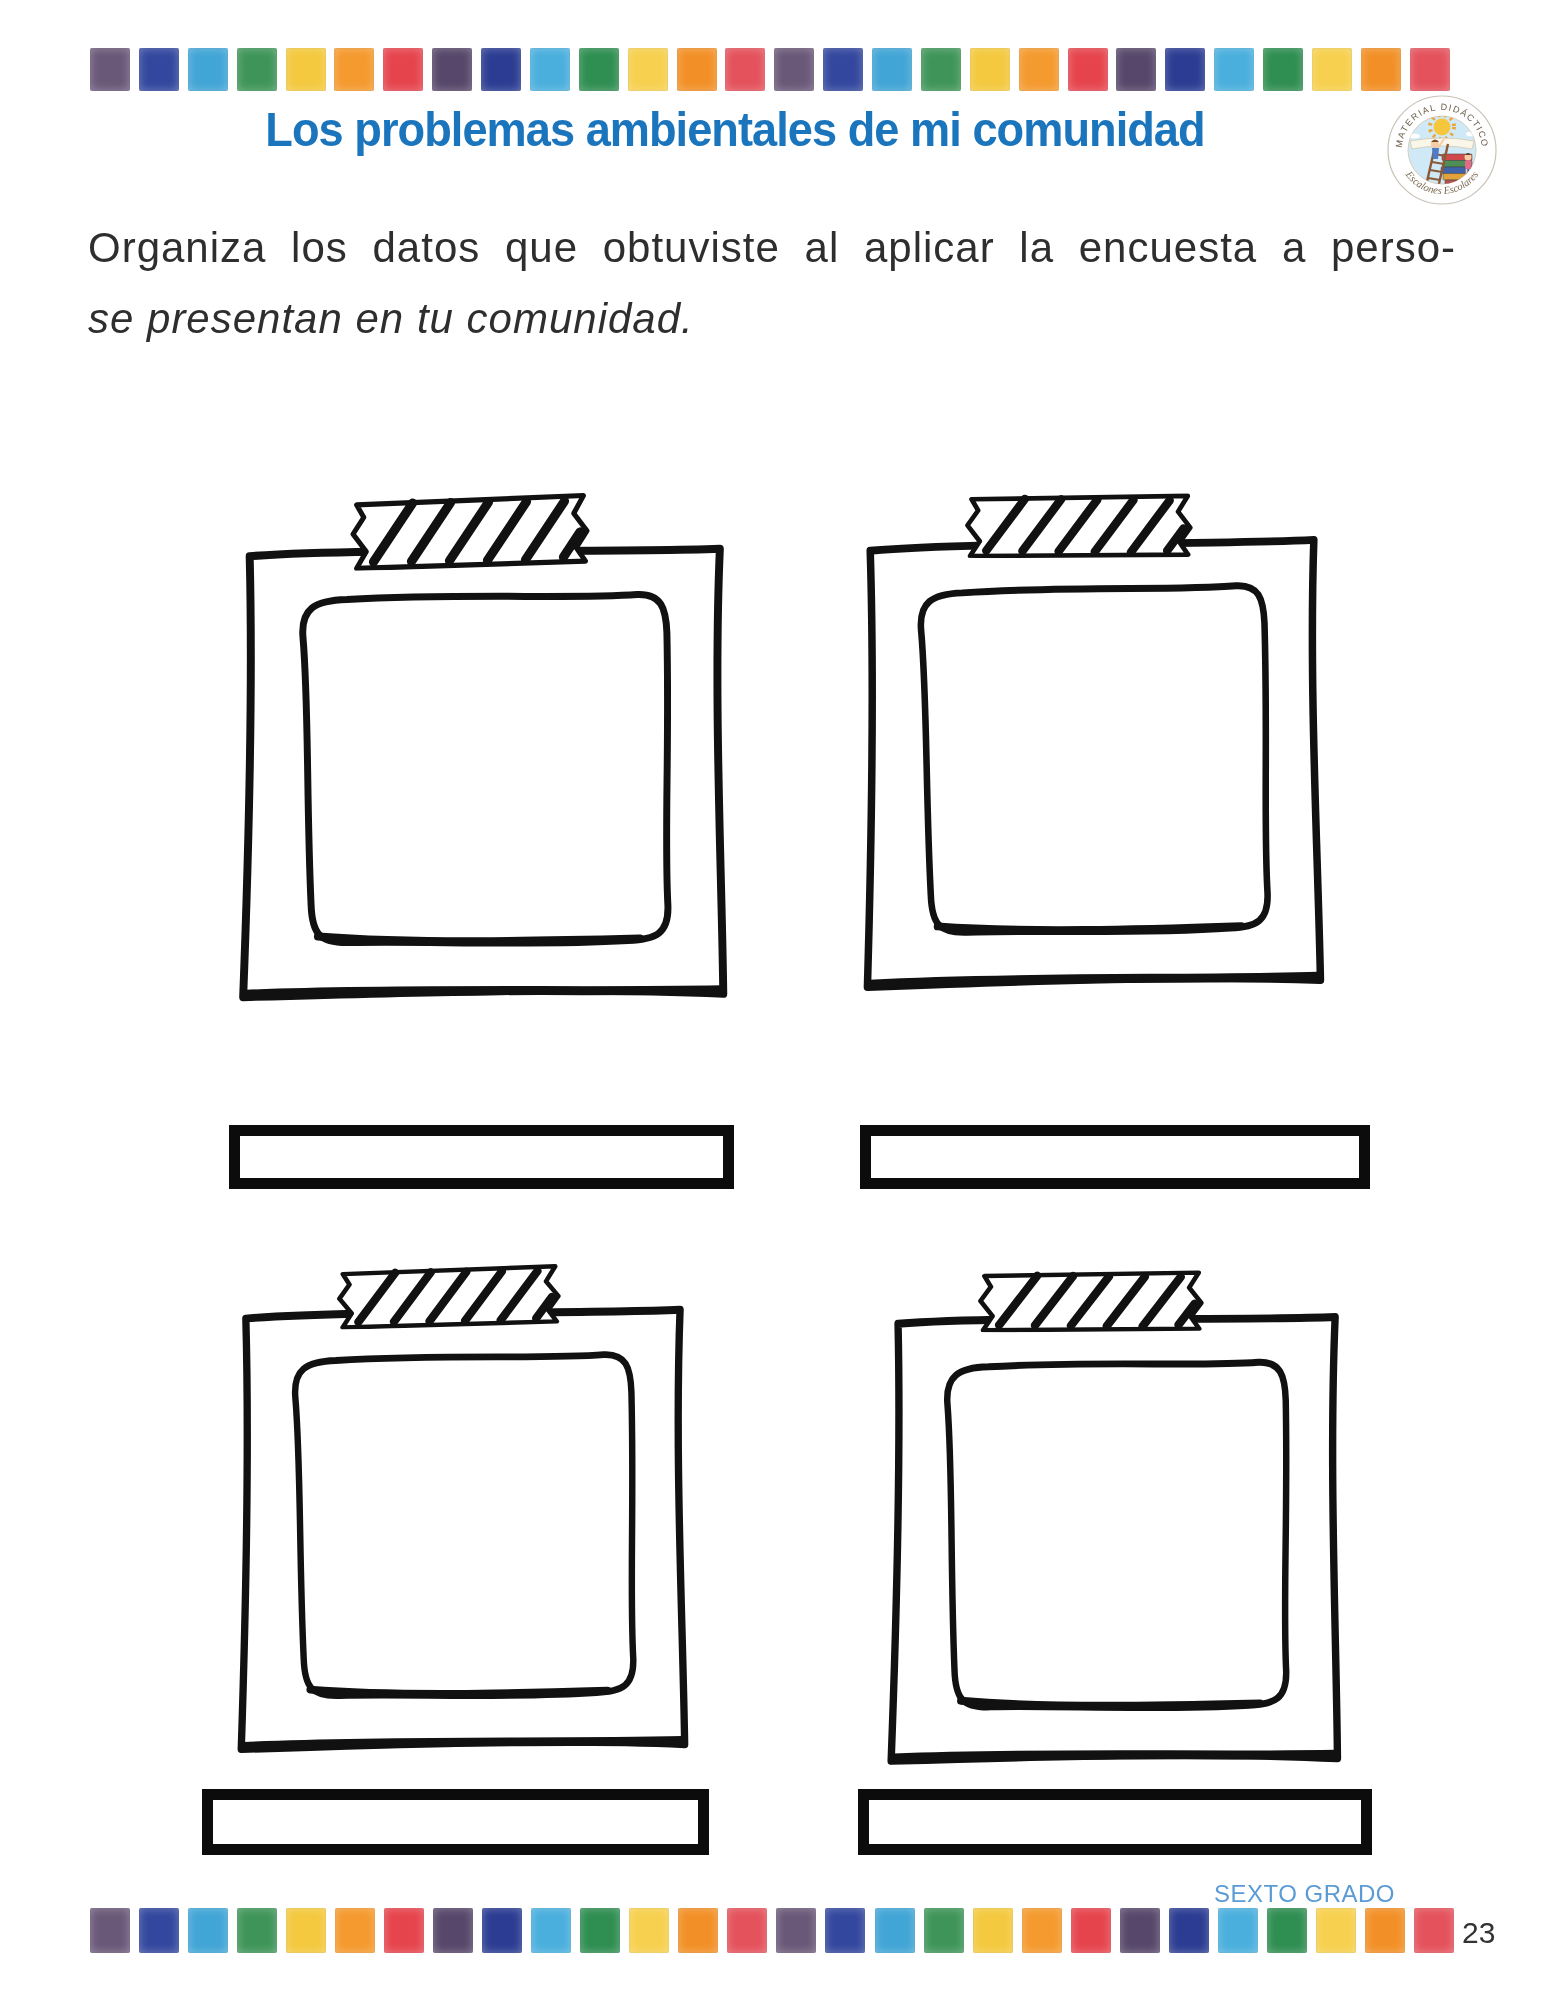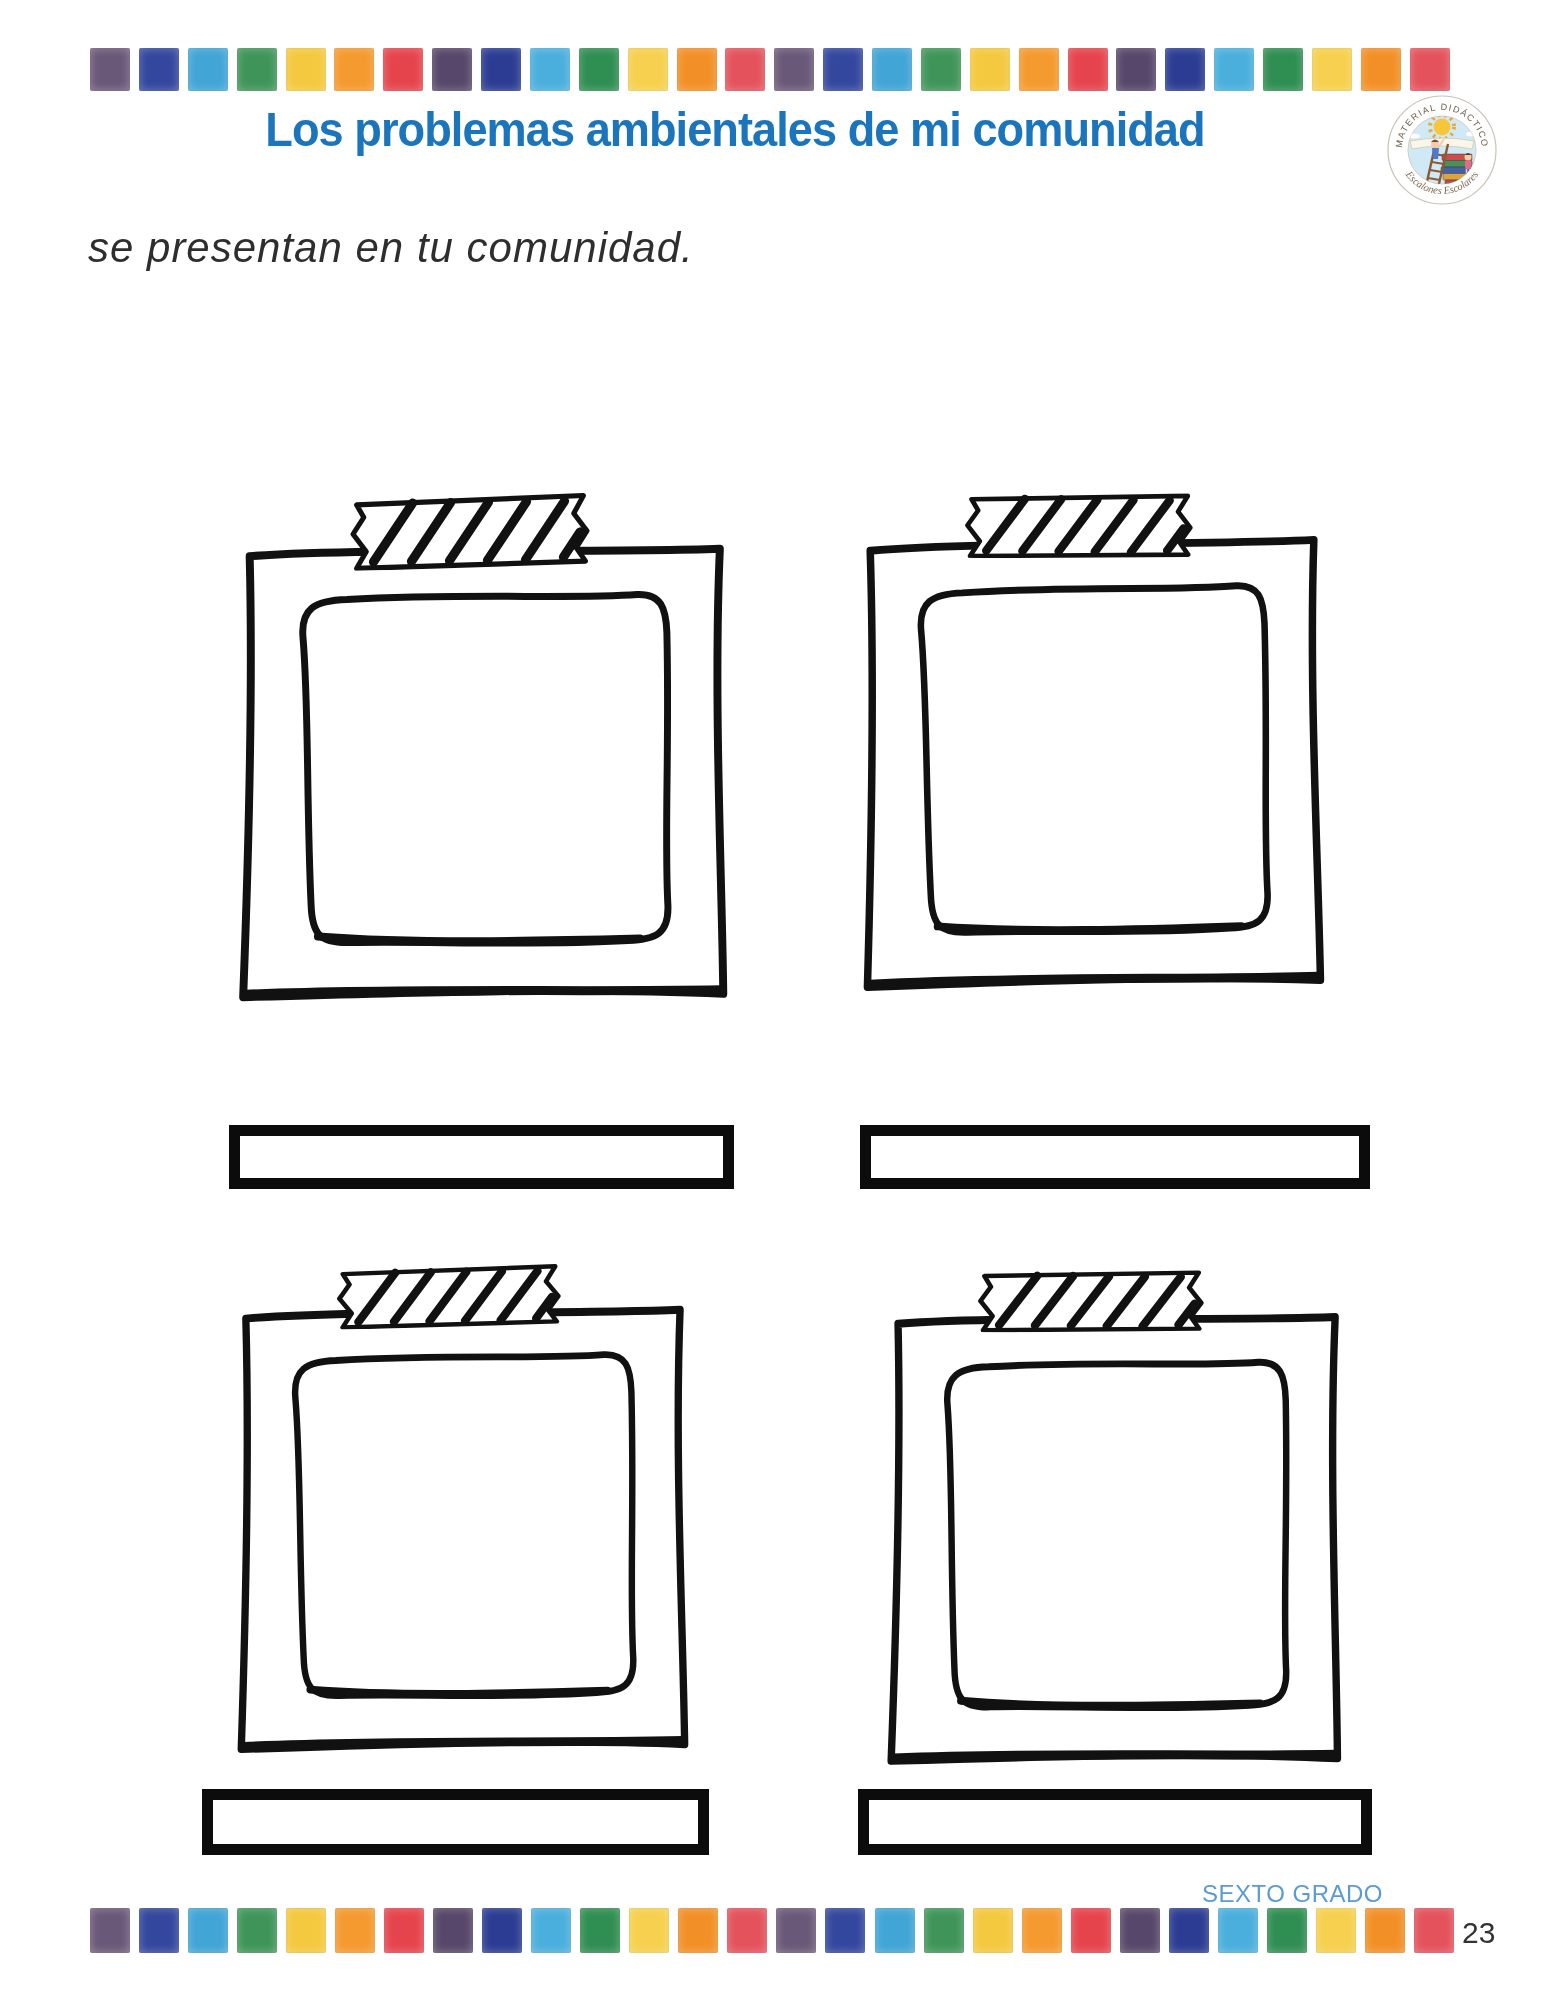--- a/index.html
+++ b/index.html
@@ -34,21 +34,21 @@
   .tape{position:absolute; z-index:5;}
   
   .labelbox{position:absolute; box-sizing:border-box; background:#fff;
     border:11px solid #0c0c0c;}
   
   .footer-left,.footer-right{
     position:absolute; top:1880px; font-size:24px; letter-spacing:.5px;
     color:var(--footer-blue,#5b9bd5); white-space:nowrap;
   }
   .footer-left{left:89px;}
-  .footer-right{right:162px;}
+  .footer-right{right:150px;}
   .page-number{position:absolute; left:1462px; top:1916px; font-size:30px; color:#333;}
 </style>
 </head>
 <body>
 
 <div class="page" style="--title-blue: #1b75bc; --footer-blue: #5b9bd5;">
 
   <div class="stripes stripes-top">
       <div class="sq" style="background: rgb(106, 88, 120);"></div>
       <div class="sq" style="background: rgb(51, 71, 158);"></div>
@@ -131,20 +131,21 @@
       <text font-size="9" fill="#6b5d49" letter-spacing="1.4" font-family="Liberation Sans, sans-serif">
         <textPath href="#arcTop" startOffset="50%" text-anchor="middle">MATERIAL DIDÁCTICO</textPath>
       </text>
       <text font-size="10.5" fill="#7d6c52" font-style="italic" font-family="Liberation Serif, serif">
         <textPath href="#arcBottom" startOffset="50%" text-anchor="middle">Escalones Escolares</textPath>
       </text>
     </svg>
   </div>
 
   <div class="instructions">
+    <p>Organiza los datos que obtuviste al aplicar la encuesta a perso-</p>
     <p class="last">se presentan en tu comunidad.</p>
   </div>
 
   <div class="frame frame-svg" style="left:235px; top:537px; width:497px; height:470px; transform:rotate(.2deg);">
       <svg viewBox="0 0 500 470" preserveAspectRatio="none" width="100%" height="100%">
         <path d="M14 20 C130 11 370 16 487 11 C481 160 490 330 492 456 C350 450 160 456 9 461 C14 318 18 158 14 20 Z" fill="none" stroke="#111111" stroke-width="8" stroke-linejoin="round" stroke-linecap="round"></path>
         <path d="M12 458 C180 451 340 455 490 452" fill="none" stroke="#111111" stroke-width="9" stroke-linecap="round"></path>
         <path d="M112 63 C230 56 340 62 404 57 C428 56 433 70 434 95 C437 210 432 300 436 368 C437 396 424 402 396 403 C300 409 190 404 116 406 C86 407 78 398 77 368 C72 268 74 170 68 102 C65 72 80 64 112 63 Z" fill="none" stroke="#111111" stroke-width="7" stroke-linejoin="round"></path>
         <path d="M84 400 C180 407 300 404 408 401" fill="none" stroke="#111111" stroke-width="8" stroke-linecap="round"></path>
       </svg>

